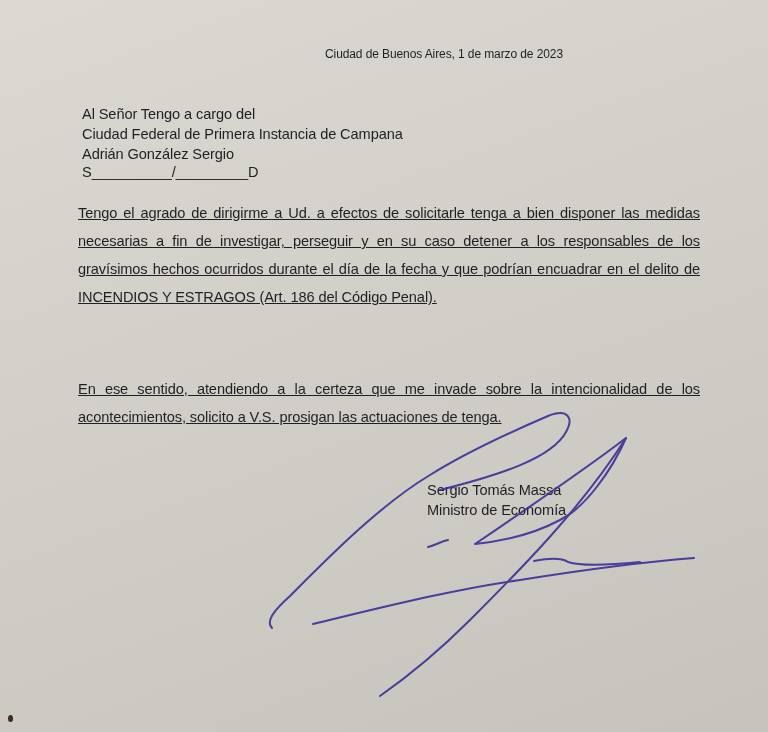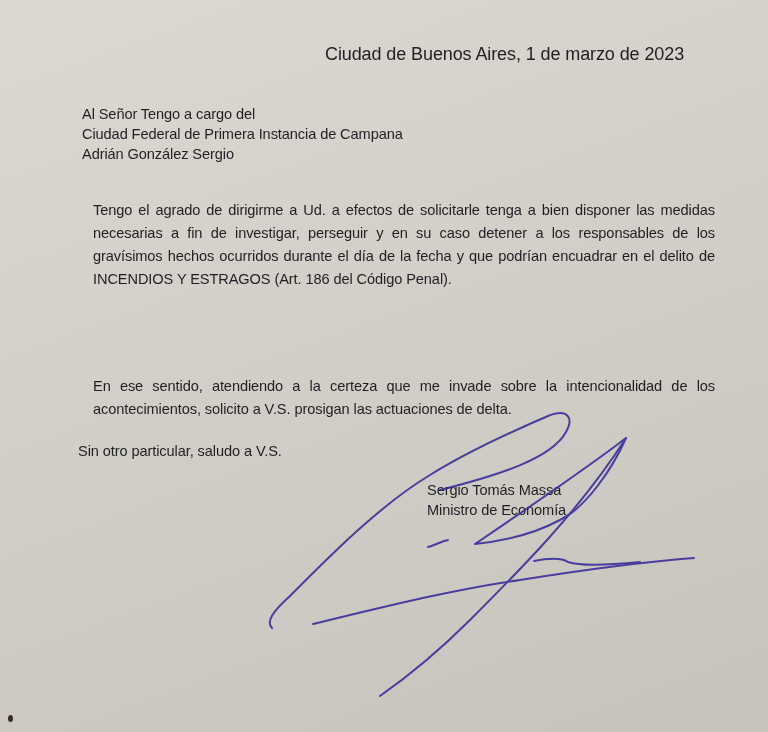--- a/index.html
+++ b/index.html
@@ -8,45 +8,45 @@
       background: linear-gradient(160deg, #dcd8d2 0%, #d3cfc9 40%, #cdc9c3 70%, #c6c2bc 100%);
       position: relative;
       font-family: "Liberation Sans", "DejaVu Sans", sans-serif;
       color: #1f1f24;
     }
     .page { position: absolute; inset: 0; }
     .txt {
       position: absolute; white-space: nowrap;
       font-size: 14.6px; line-height: 20px; letter-spacing: -0.1px;
     }
-    .date { left: 325px; top: 44px; font-size: 18px; }
+    .date { left: 325px; top: 44px; font-size: 12px; }
     .addr { left: 82px; }
-    .para { left: 93px; width: 622px; white-space: normal; text-align: justify; text-align-last: left; line-height: 23px; }
+    .para { left: 78px; width: 622px; white-space: normal; text-align: justify; text-align-last: left; line-height: 28px; text-decoration: underline; }
     .sig { left: 427px; }
     .dot {
       position: absolute; left: 8px; top: 715px; width: 5px; height: 7px;
       background: #3a2b1e; border-radius: 50%;
     }
     svg.signature { position: absolute; left: 0; top: 0; pointer-events: none; }
   </style>
 </head>
 <body>
 
 <div class="page">
 
   <div class="txt date">Ciudad de Buenos Aires, 1 de marzo de 2023</div>
 
   <div class="txt addr" style="top:104px">Al Señor Tengo a cargo del</div>
   <div class="txt addr" style="top:124px">Ciudad Federal de Primera Instancia de Campana</div>
   <div class="txt addr" style="top:144px">Adrián González Sergio</div>
+  <div class="txt addr" style="top:162px">S__________/_________D</div>
 
   <div class="txt para" style="top:199px">Tengo el agrado de dirigirme a Ud. a efectos de solicitarle tenga a bien disponer  las medidas necesarias a fin de  investigar, perseguir y en su caso detener a los responsables de los gravísimos hechos ocurridos durante el día de la fecha y que podrían encuadrar en el delito de INCENDIOS Y ESTRAGOS (Art. 186 del Código Penal).</div>
-  <div class="txt para" style="top:375px">En ese sentido, atendiendo a la certeza que me invade sobre  la intencionalidad de los acontecimientos, solicito a V.S. prosigan las actuaciones de delta.</div>
+  <div class="txt para" style="top:375px">En ese sentido, atendiendo a la certeza que me invade sobre  la intencionalidad de los acontecimientos, solicito a V.S. prosigan las actuaciones de tenga.</div>
 
-  <div class="txt" style="left:78px; top:441px">Sin otro particular,  saludo a V.S.</div>
 
   <div class="txt sig" style="top:480px">Sergio Tomás Massa</div>
   <div class="txt sig" style="top:500px">Ministro de Economía</div>
 
   <svg class="signature" width="768" height="732" viewBox="0 0 768 732">
     <g fill="none" stroke="#3b2f9a" stroke-width="2" stroke-linecap="round" stroke-linejoin="round" opacity="0.9">
 
       <path d="M272,628 C266,622 272,612 290,596 C330,556 380,505 430,475 C470,450 520,428 548,416 C568,408 574,418 566,432 C552,458 500,475 440,490"></path>
 
       <path d="M475,544 C540,500 600,458 626,438 C612,470 585,508 560,520 C530,536 495,542 475,544"></path>

